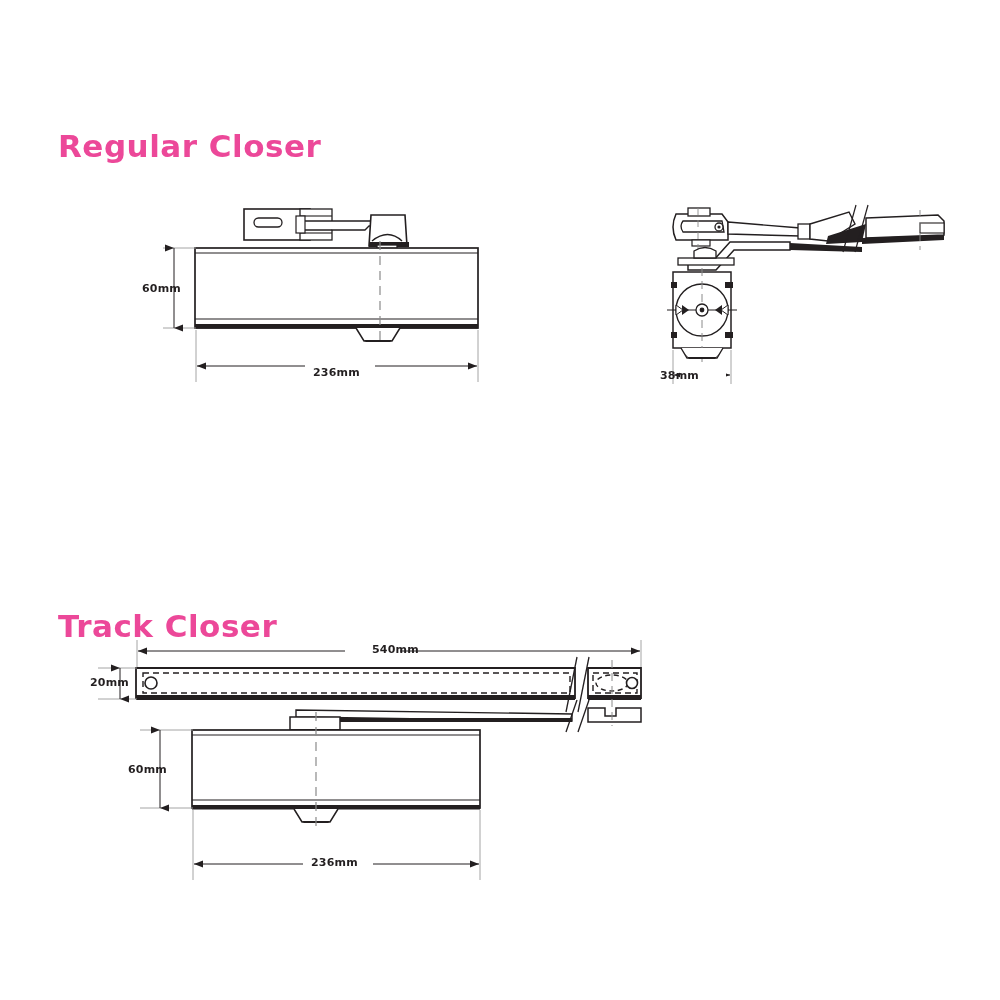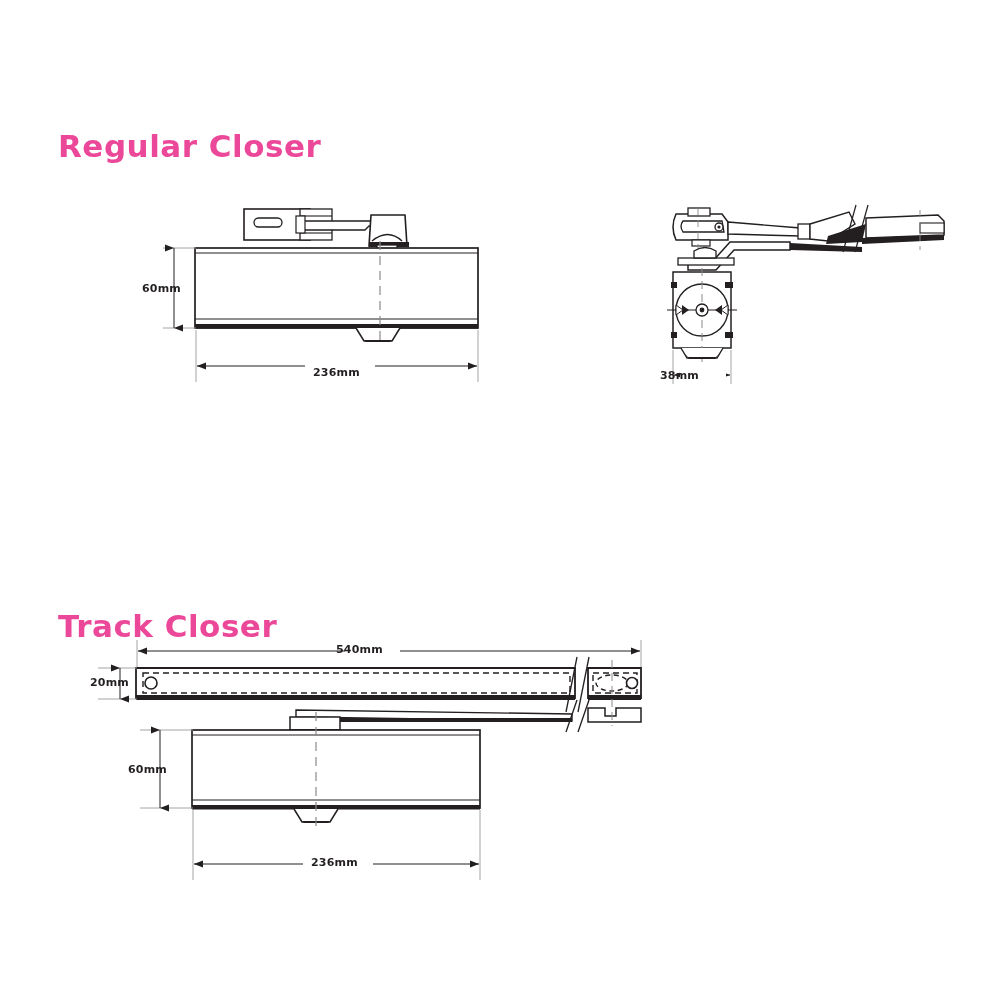--- a/index.html
+++ b/index.html
@@ -247,19 +247,19 @@
 <div class="heading" id="heading-regular">Regular Closer</div>
 
 <div class="heading" id="heading-track">Track Closer</div>
 
 <div class="dim-label" style="left:142px; top:282px;">60mm</div>
 
 <div class="dim-label" style="left:313px; top:366px;">236mm</div>
 
 <div class="dim-label" style="left:660px; top:369px;">38mm</div>
 
-<div class="dim-label" style="left:336px; top:643px;">540mm</div>
+<div class="dim-label" style="left:372px; top:643px;">540mm</div>
 
 <div class="dim-label" style="left:90px; top:676px;">20mm</div>
 
 <div class="dim-label" style="left:128px; top:763px;">60mm</div>
 
 <div class="dim-label" style="left:311px; top:856px;">236mm</div>
 
 </body></html>

